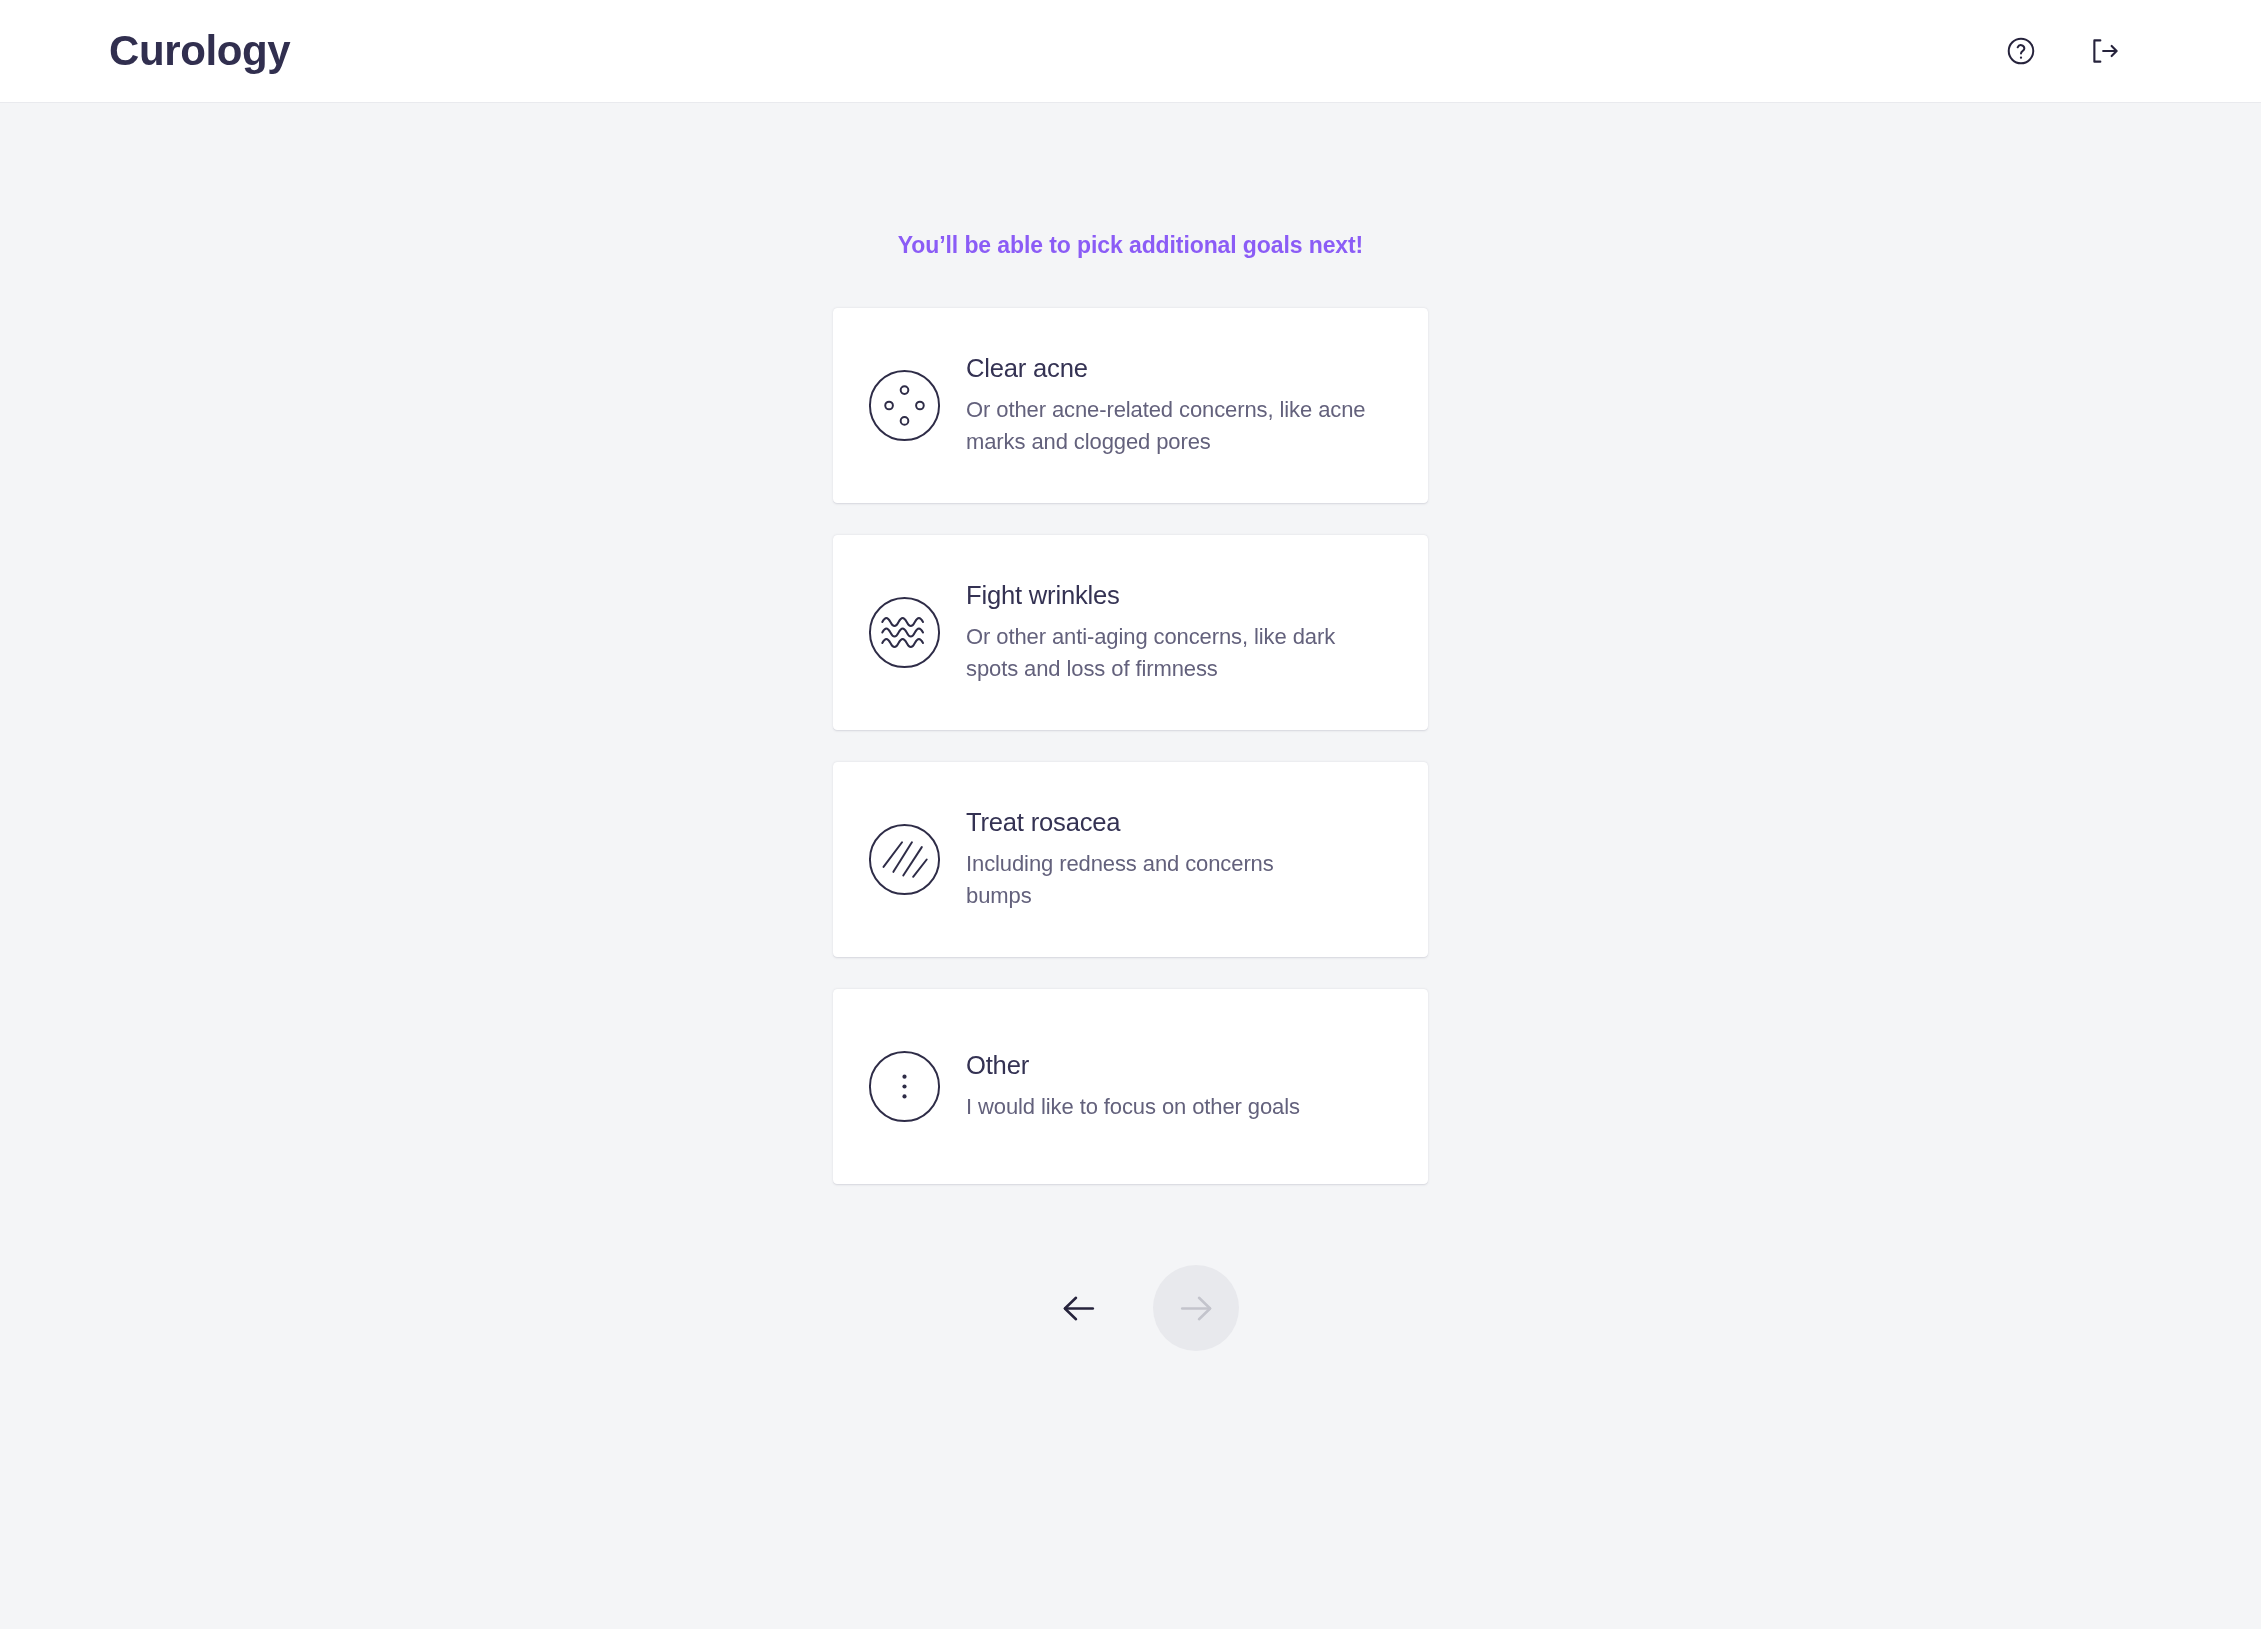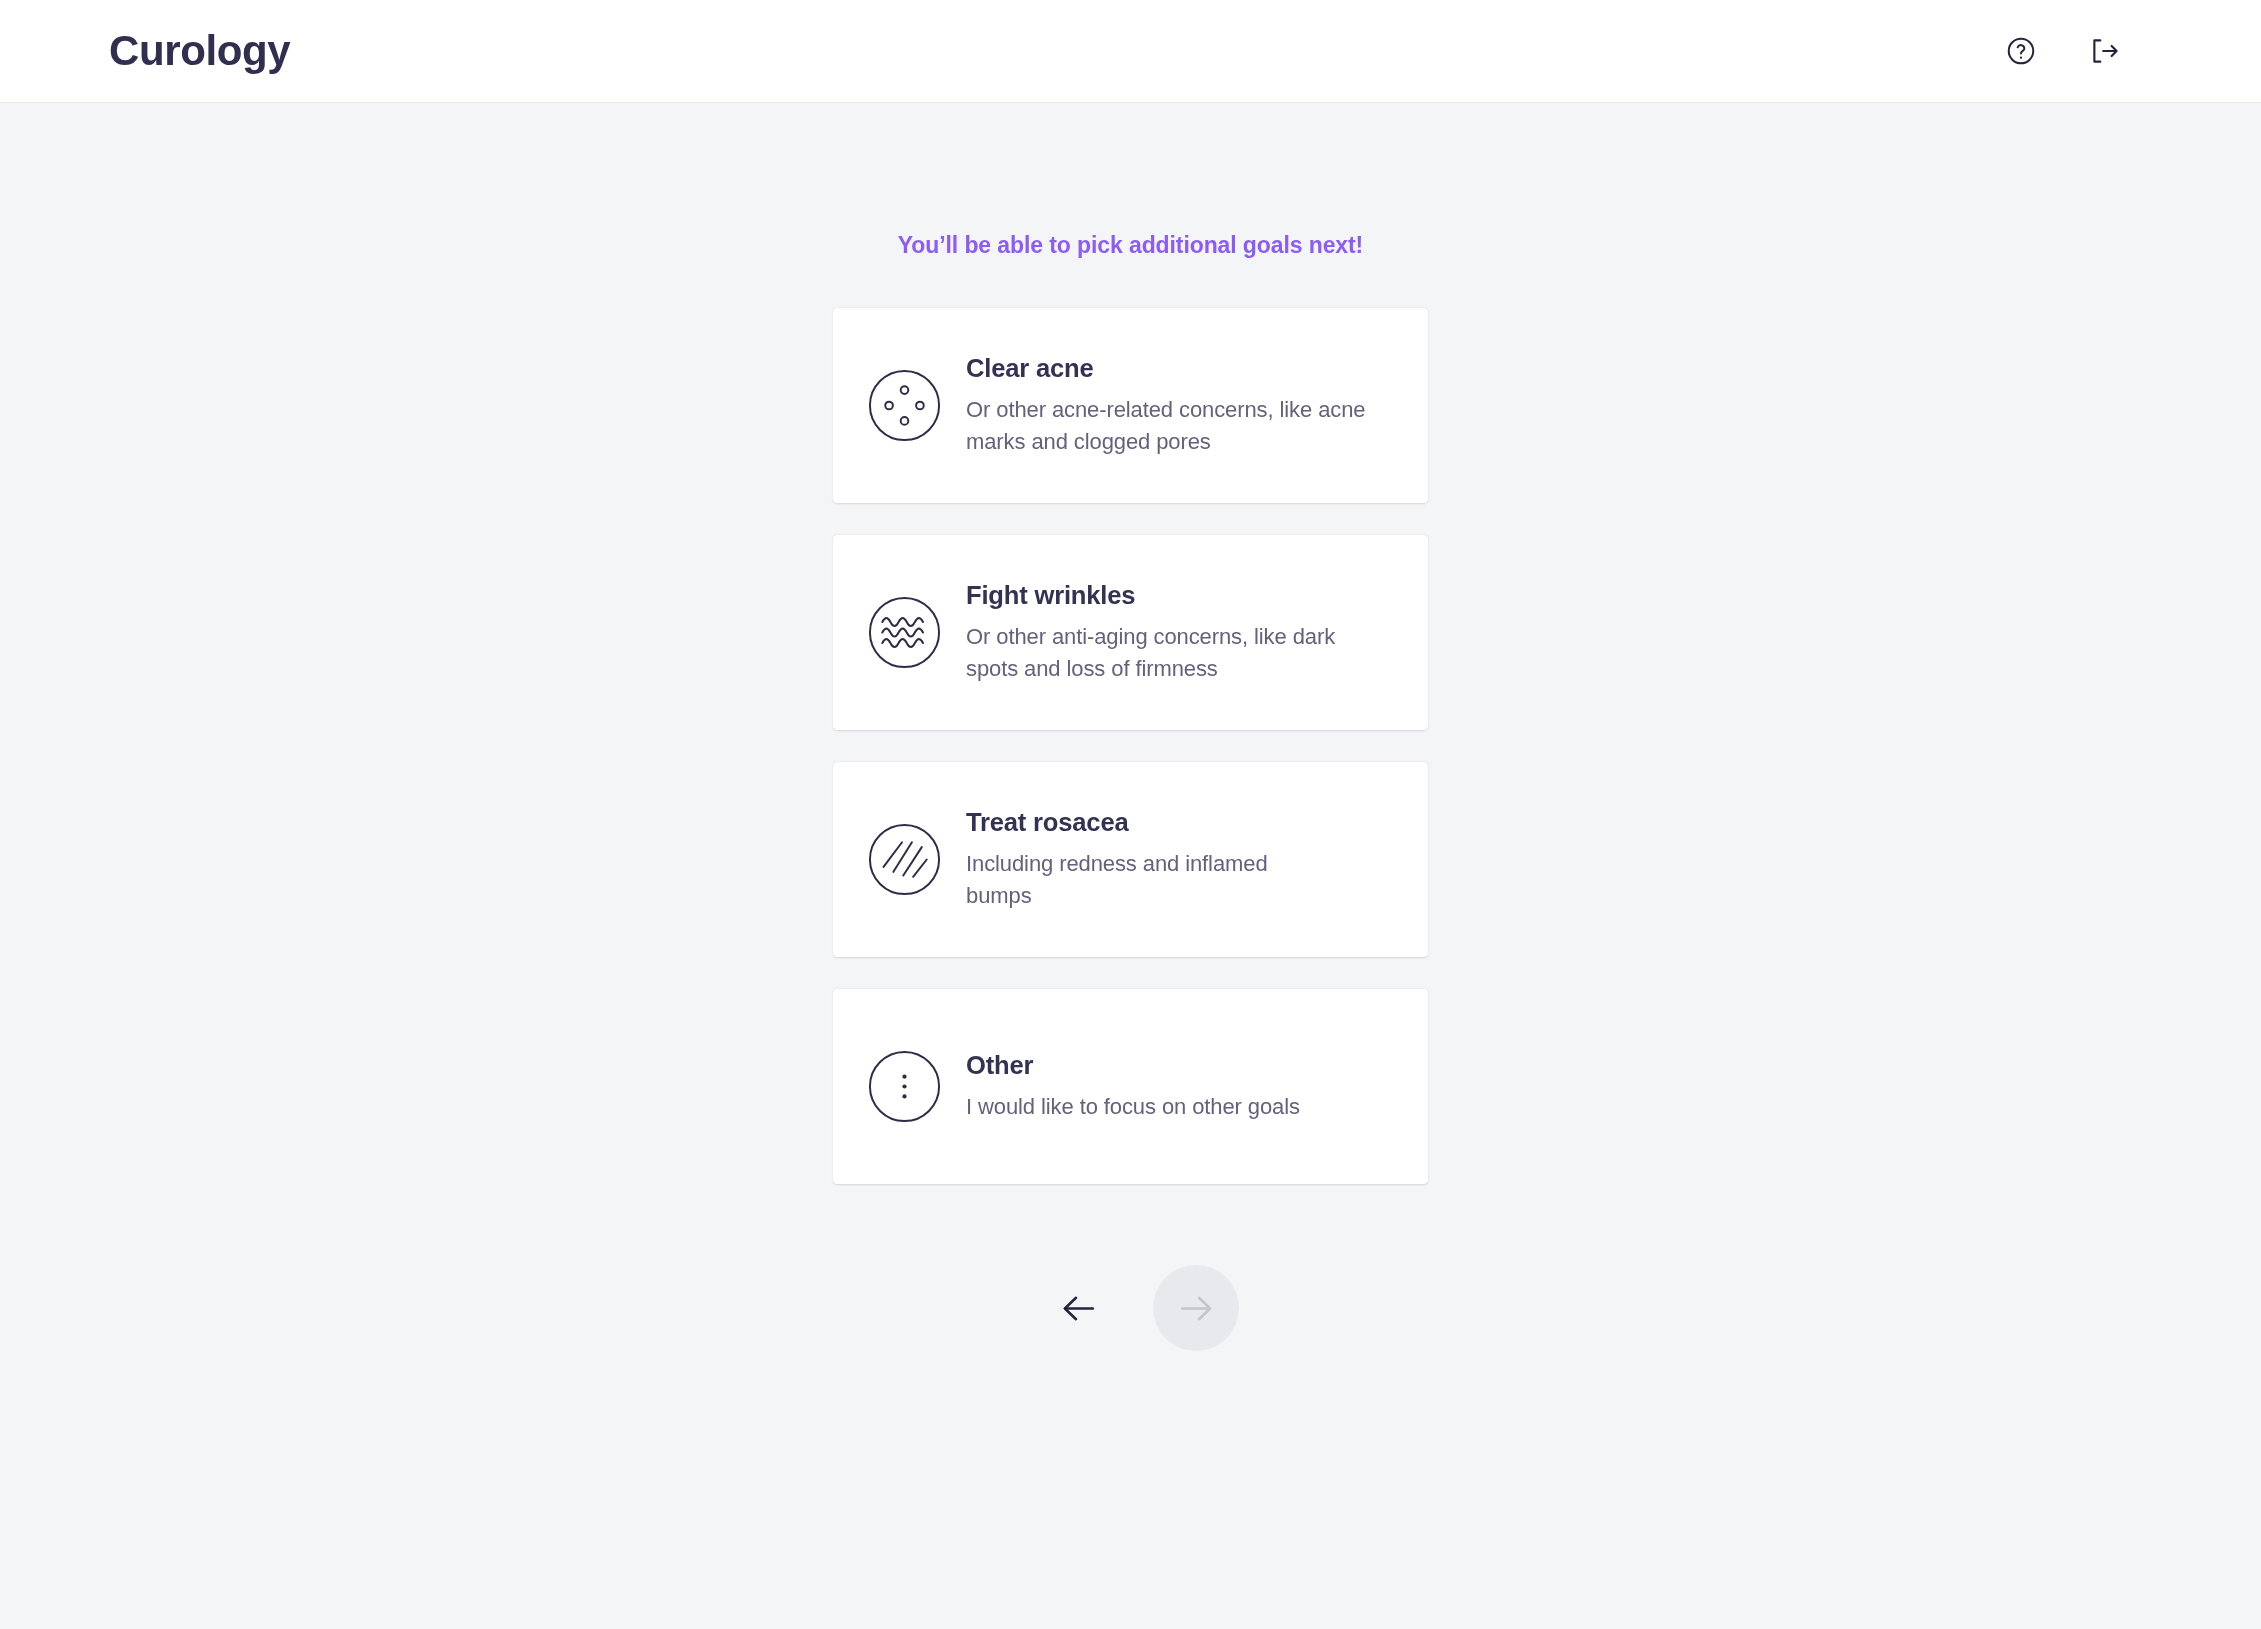--- a/index.html
+++ b/index.html
@@ -110,21 +110,21 @@
     width: 79px;
     height: 79px;
     margin-right: 22px;
     color: #2e2c47;
   }
 
   .goal-text { flex: 1 1 auto; }
 
   .goal-title {
     font-size: 25.6px;
-    font-weight: bold;
+    font-weight: normal;
     color: #343253;
     letter-spacing: -0.2px;
     line-height: 1.2;
   }
 
   .goal-desc {
     margin-top: 11px;
     font-size: 22px;
     font-weight: normal;
     color: #63617c;
@@ -233,21 +233,21 @@
         <svg viewBox="0 0 64 64" fill="none" stroke="currentColor" stroke-width="1.6" stroke-linecap="round">
           <circle cx="32" cy="32" r="28"></circle>
           <path d="M15 38 30 18"></path>
           <path d="M23 42 38 18"></path>
           <path d="M31 45 46 22"></path>
           <path d="M39 46 50 32"></path>
         </svg>
       </span>
       <span class="goal-text">
         <span class="goal-title">Treat rosacea</span>
-        <span class="goal-desc" style="display:block;max-width:341px">Including redness and inflamed bumps</span>
+        <span class="goal-desc" style="display:block;max-width:341px">Including redness and concerns bumps</span>
       </span>
     </button>
 
     <button class="goal-card">
       <span class="goal-icon">
         <svg viewBox="0 0 64 64" fill="none" stroke="currentColor" stroke-width="1.6">
           <circle cx="32" cy="32" r="28"></circle>
           <circle cx="32" cy="24" r="1.7" fill="currentColor" stroke="none"></circle>
           <circle cx="32" cy="32" r="1.7" fill="currentColor" stroke="none"></circle>
           <circle cx="32" cy="40" r="1.7" fill="currentColor" stroke="none"></circle>

